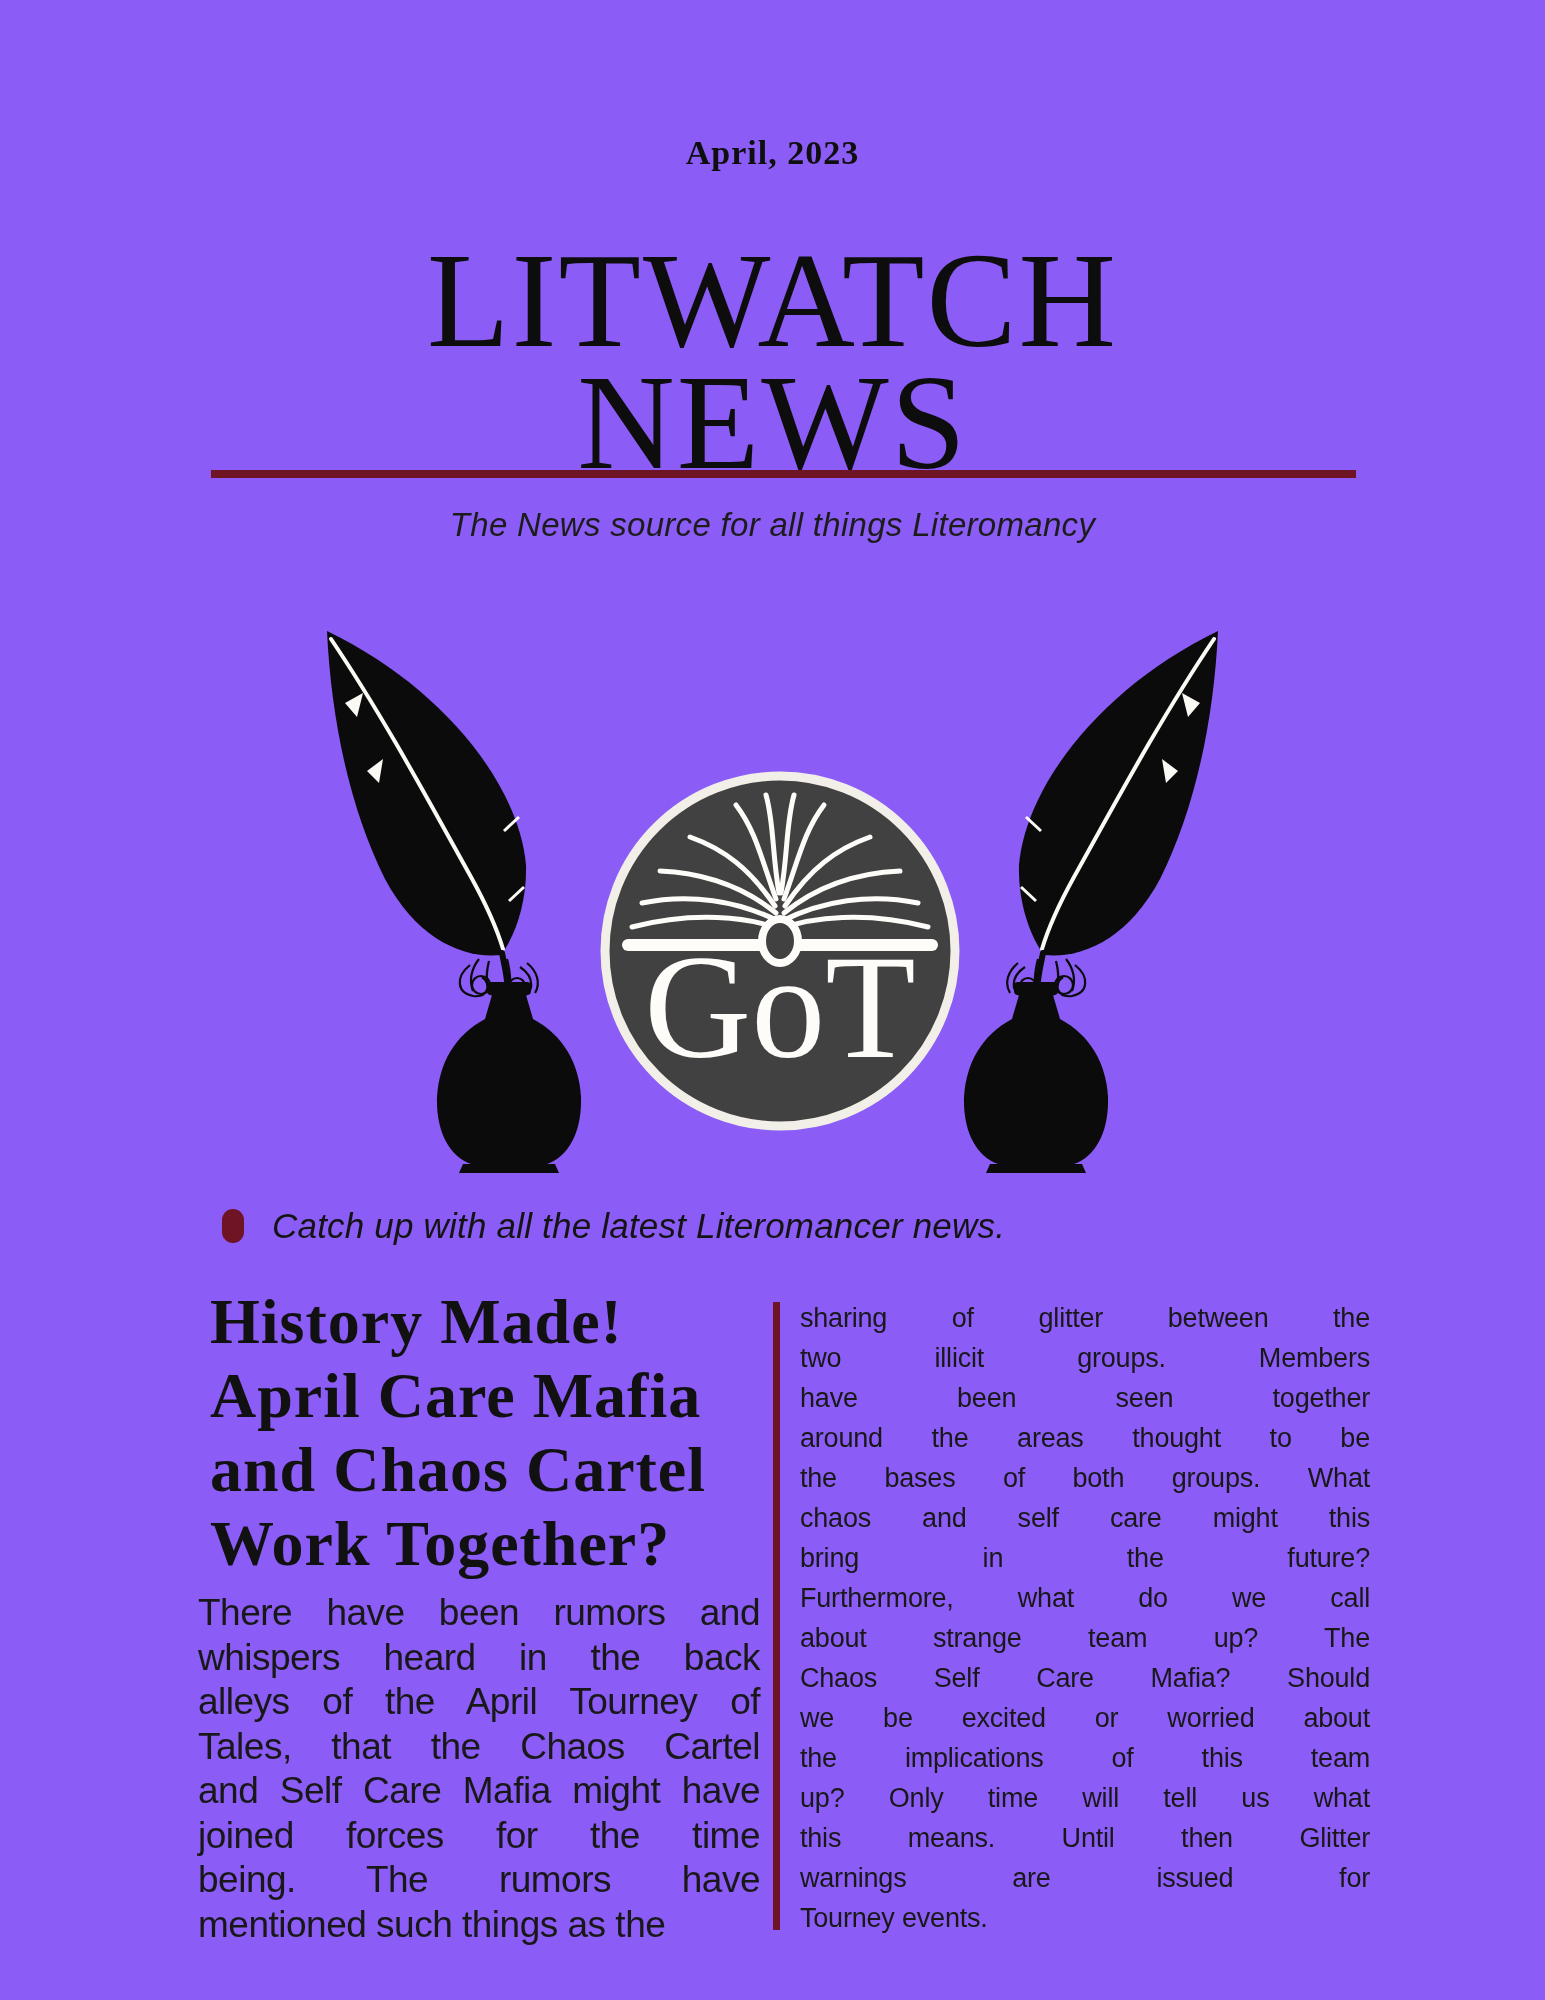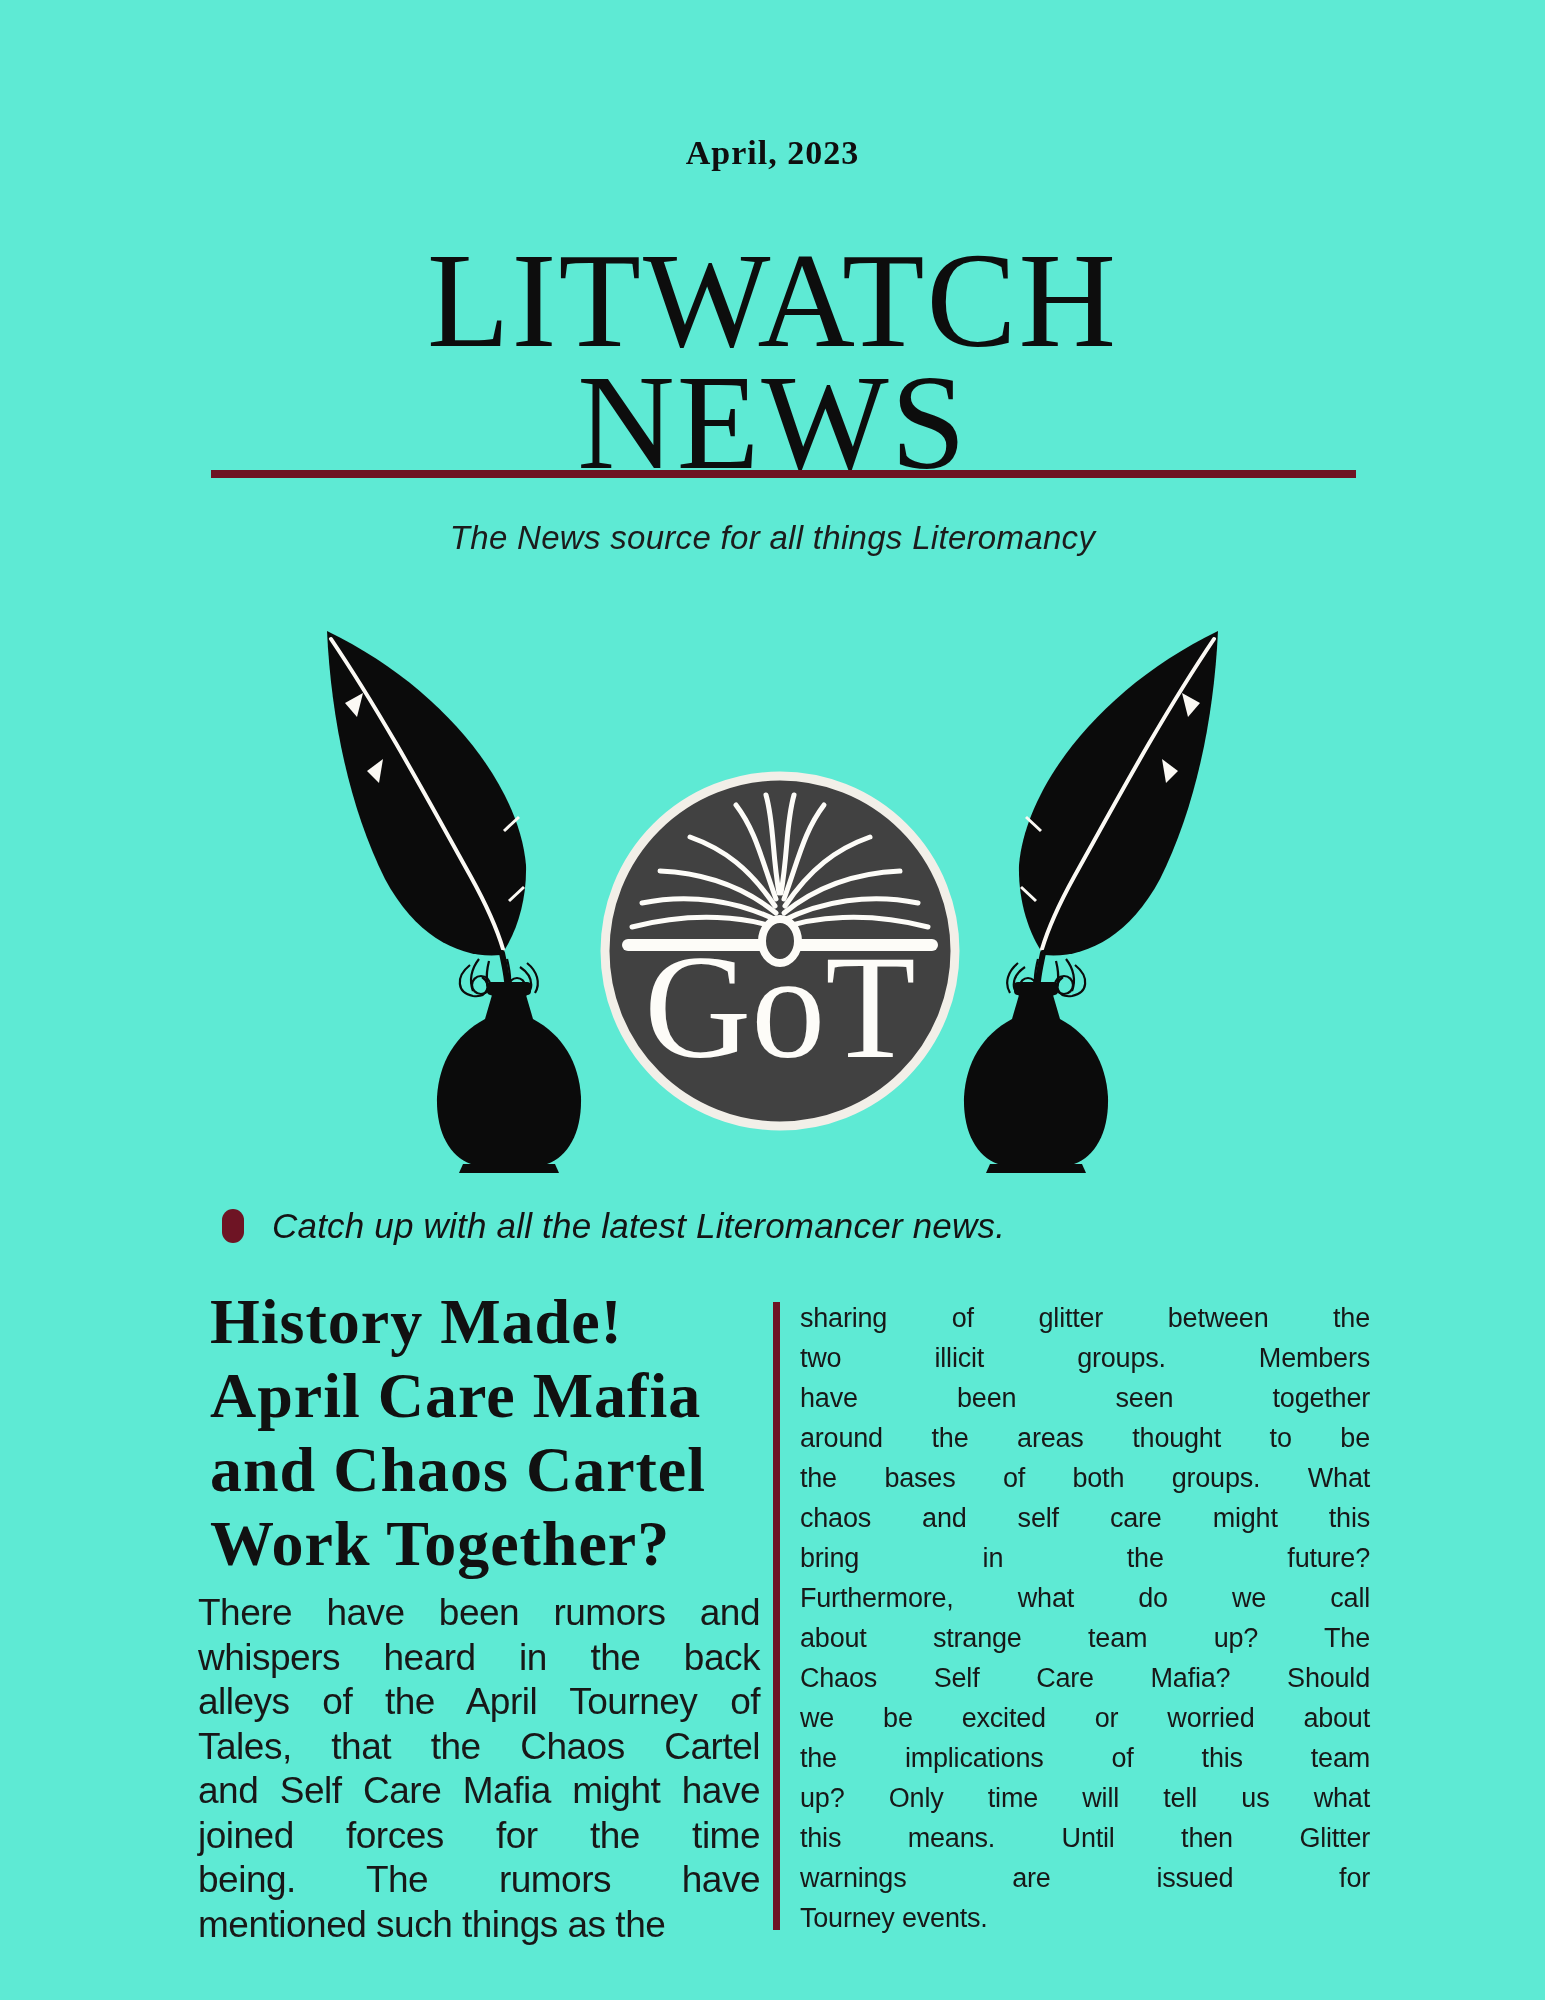--- a/index.html
+++ b/index.html
@@ -1,20 +1,20 @@
 <!DOCTYPE html>
 <html><head>
 <meta charset="utf-8">
 <style>
   html,body{margin:0;padding:0;background:#e8e6e0;}
   .page{
     position:relative;
     width:1545px;height:2000px;
     margin:0 auto;
-    background:#5eead4;
+    background:#8b5cf6;
     font-family:"Liberation Sans",sans-serif;
     color:#1a1a1a;
     overflow:hidden;
   }
   .issue-date{
     position:absolute;top:136px;left:0;width:100%;
     text-align:center;
     font-family:"Liberation Serif",serif;
     font-weight:700;font-size:34px;line-height:1;
     letter-spacing:1px;color:#0f0f0f;
@@ -24,21 +24,21 @@
     text-align:center;
     font-family:"Liberation Serif",serif;
     font-weight:400;font-size:135px;line-height:122px;
     letter-spacing:2px;color:#0d0d0d;
   }
   .title-rule{
     position:absolute;top:470px;left:211px;
     width:1145px;height:8px;
   }
   .tagline{
-    position:absolute;top:519px;left:0;width:100%;
+    position:absolute;top:506px;left:0;width:100%;
     text-align:center;font-style:italic;
     font-size:33px;line-height:38px;color:#1c1c1c;
     letter-spacing:.3px;
   }
   .quill{position:absolute;top:625px;width:262px;height:548px;}
   .quill.left{left:320px;}
   .quill.right{left:963px;transform:scaleX(-1);}
   .badge{position:absolute;left:598px;top:769px;width:364px;height:364px;}
   .highlight{
     position:absolute;left:222px;top:1202px;

